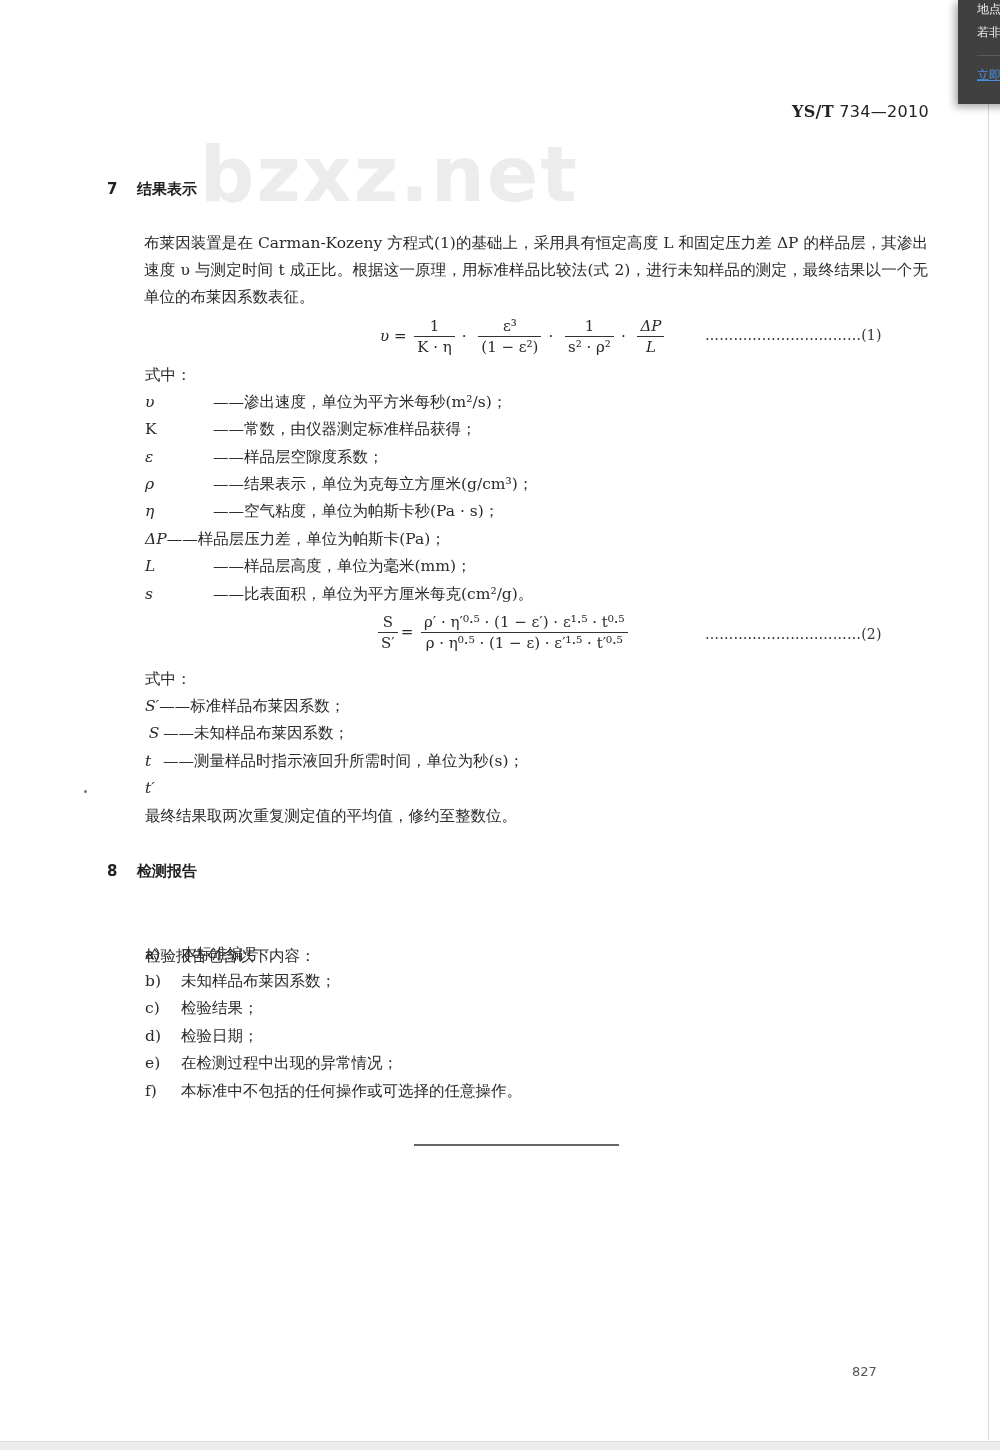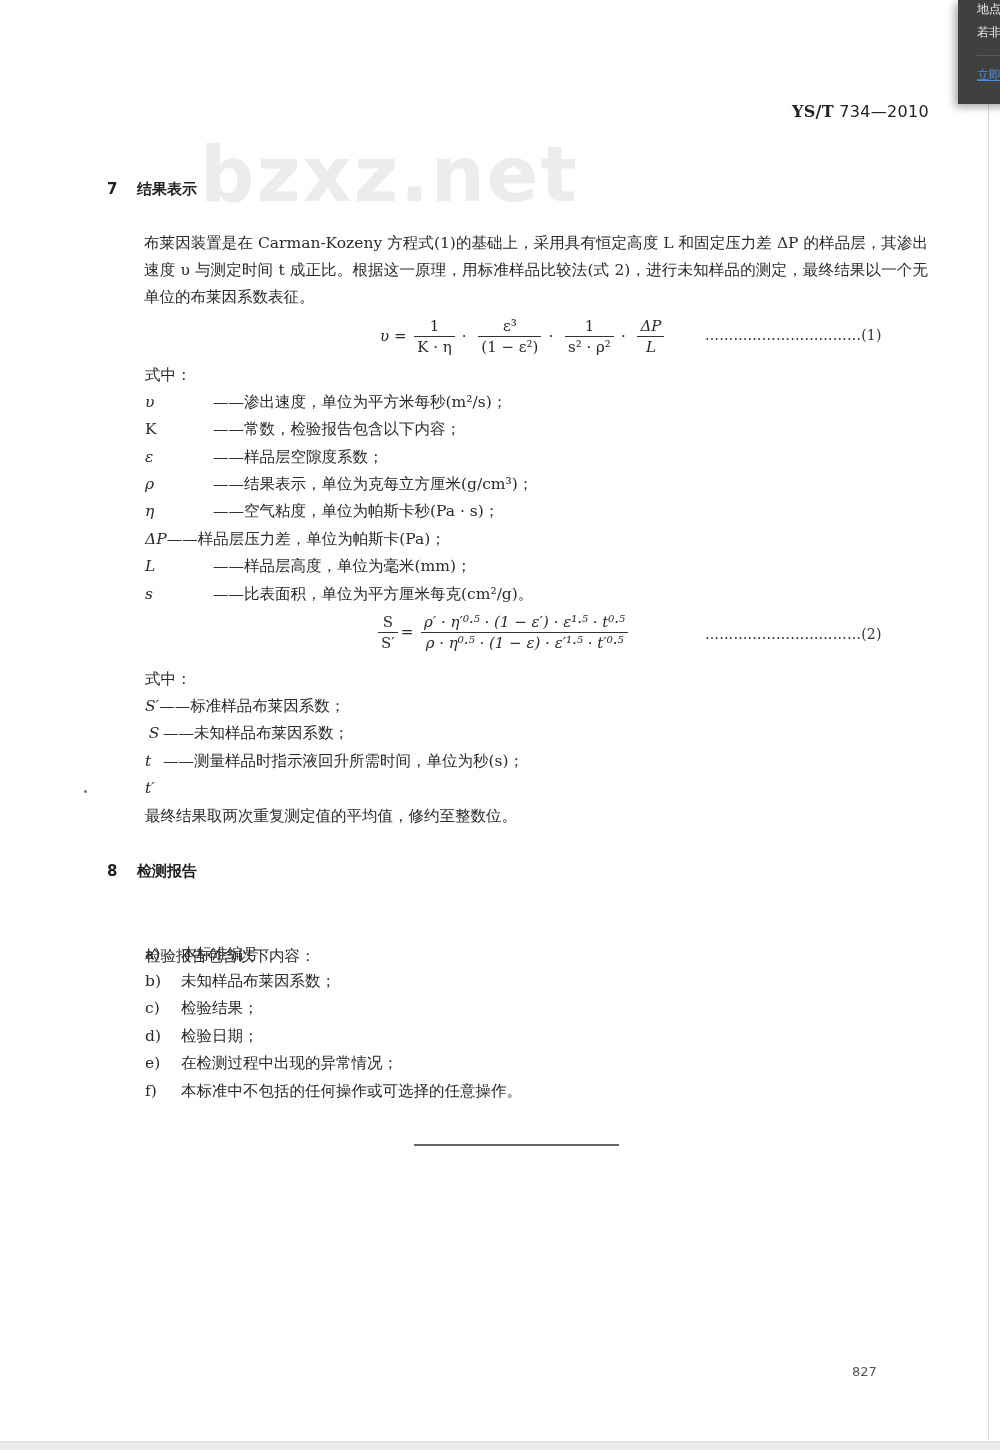--- a/index.html
+++ b/index.html
@@ -126,34 +126,34 @@
   <span class="frac">
     <span class="num" style="font-style:italic;">ΔP</span>
     <span class="den" style="font-style:italic;">L</span>
   </span>
 </div>
 <div class="eq-number" style="top:327px;">……………………………(1)</div>
 
 <div class="line" style="top:364px;">式中：</div>
 
 <div class="line" style="top:391px;"><span class="sym">υ</span><span>——渗出速度，单位为平方米每秒(m²/s)；</span></div>
-<div class="line" style="top:418px;"><span class="sym upright">K</span><span>——常数，检验报告包含以下内容；</span></div>
+<div class="line" style="top:418px;"><span class="sym upright">K</span><span>——常数，由仪器测定标准样品获得；</span></div>
 <div class="line" style="top:446px;"><span class="sym">ε</span><span>——样品层空隙度系数；</span></div>
 <div class="line" style="top:473px;"><span class="sym">ρ</span><span>——结果表示，单位为克每立方厘米(g/cm³)；</span></div>
 <div class="line" style="top:500px;"><span class="sym">η</span><span>——空气粘度，单位为帕斯卡秒(Pa · s)；</span></div>
 <div class="line" style="top:528px;"><span class="sym2">ΔP</span><span>——样品层压力差，单位为帕斯卡(Pa)；</span></div>
 <div class="line" style="top:555px;"><span class="sym">L</span><span>——样品层高度，单位为毫米(mm)；</span></div>
 <div class="line" style="top:583px;"><span class="sym">s</span><span>——比表面积，单位为平方厘米每克(cm²/g)。</span></div>
 
 <div class="equation" style="left:375px; top:612px;">
   <span class="frac">
     <span class="num">S</span>
     <span class="den">S′</span>
   </span>=
-  <span class="frac" style="font-style:italic;text-align:center;">
+  <span class="frac" style="text-align:center;">
     <span class="num">ρ′ · η′⁰·⁵ · (1 − ε′) · ε¹·⁵ · t⁰·⁵</span>
     <span class="den">ρ · η⁰·⁵ · (1 − ε) · ε′¹·⁵ · t′⁰·⁵</span>
   </span>
 </div>
 <div class="eq-number" style="top:626px;">……………………………(2)</div>
 
 <div class="line" style="top:668px;">式中：</div>
 <div class="line" style="top:695px;"><span class="sym2">S′</span><span>——标准样品布莱因系数；</span></div>
 <div class="line" style="top:722px;text-align:center;"><span class="sym2" style="width:18px;">S</span><span>——未知样品布莱因系数；</span></div>
 <div class="line" style="top:750px;"><span class="sym2" style="width:18px;">t</span><span>——测量样品时指示液回升所需时间，单位为秒(s)；</span></div>

